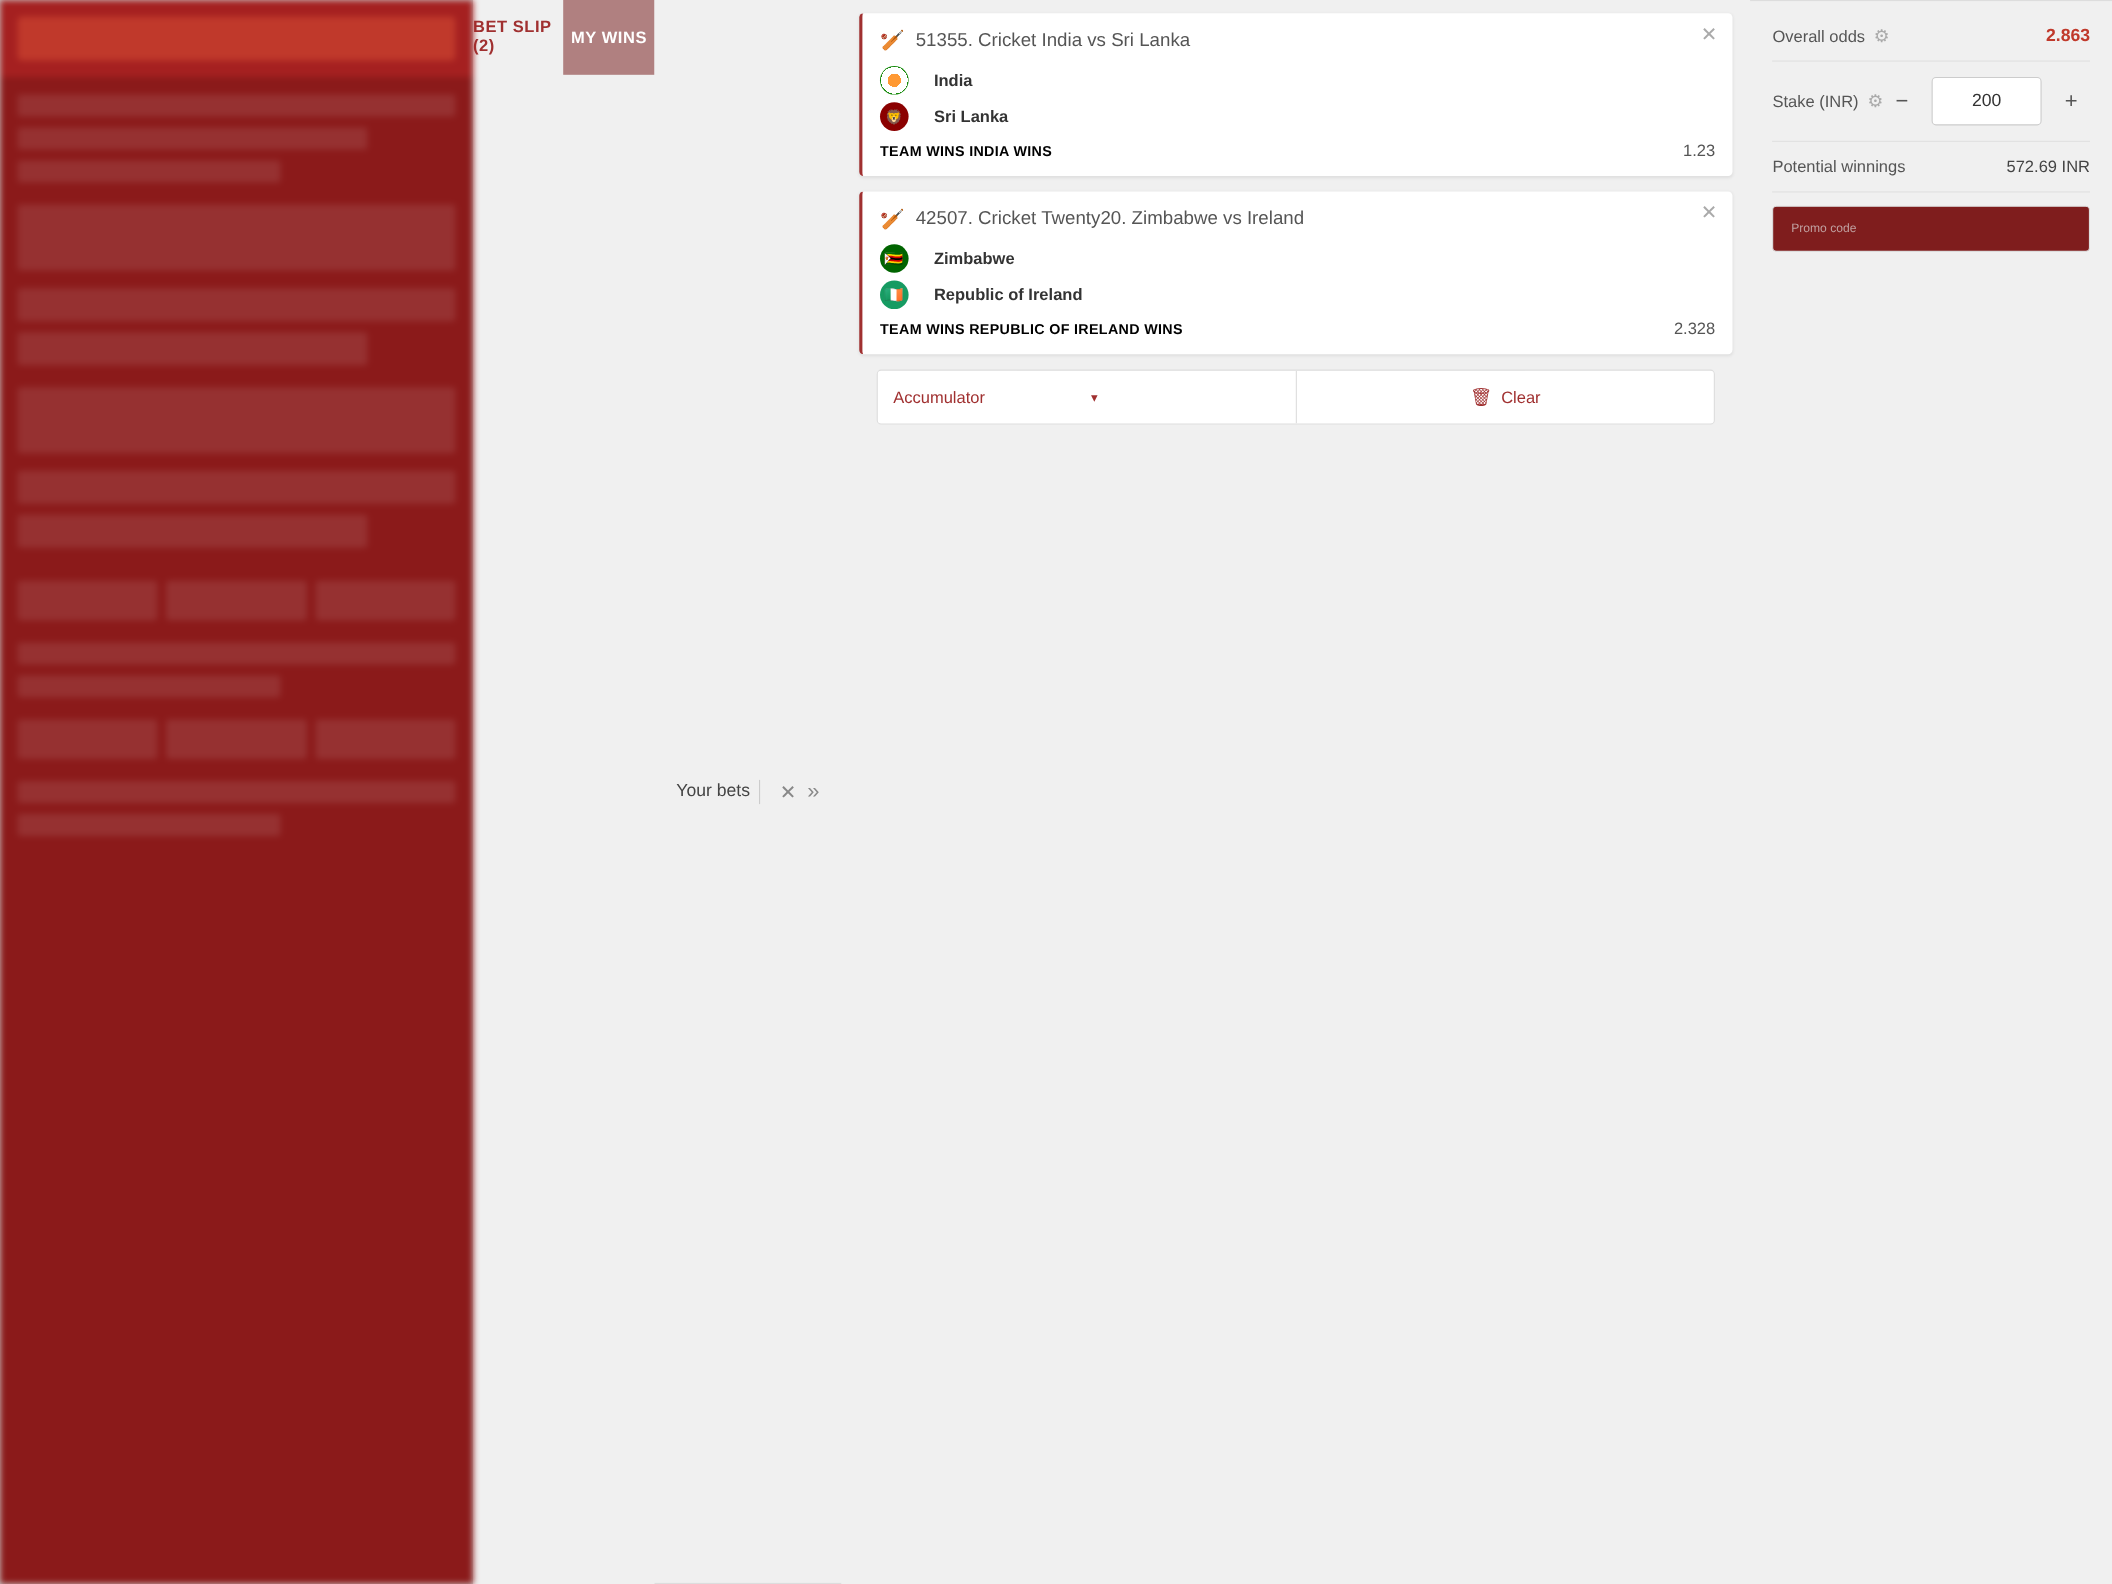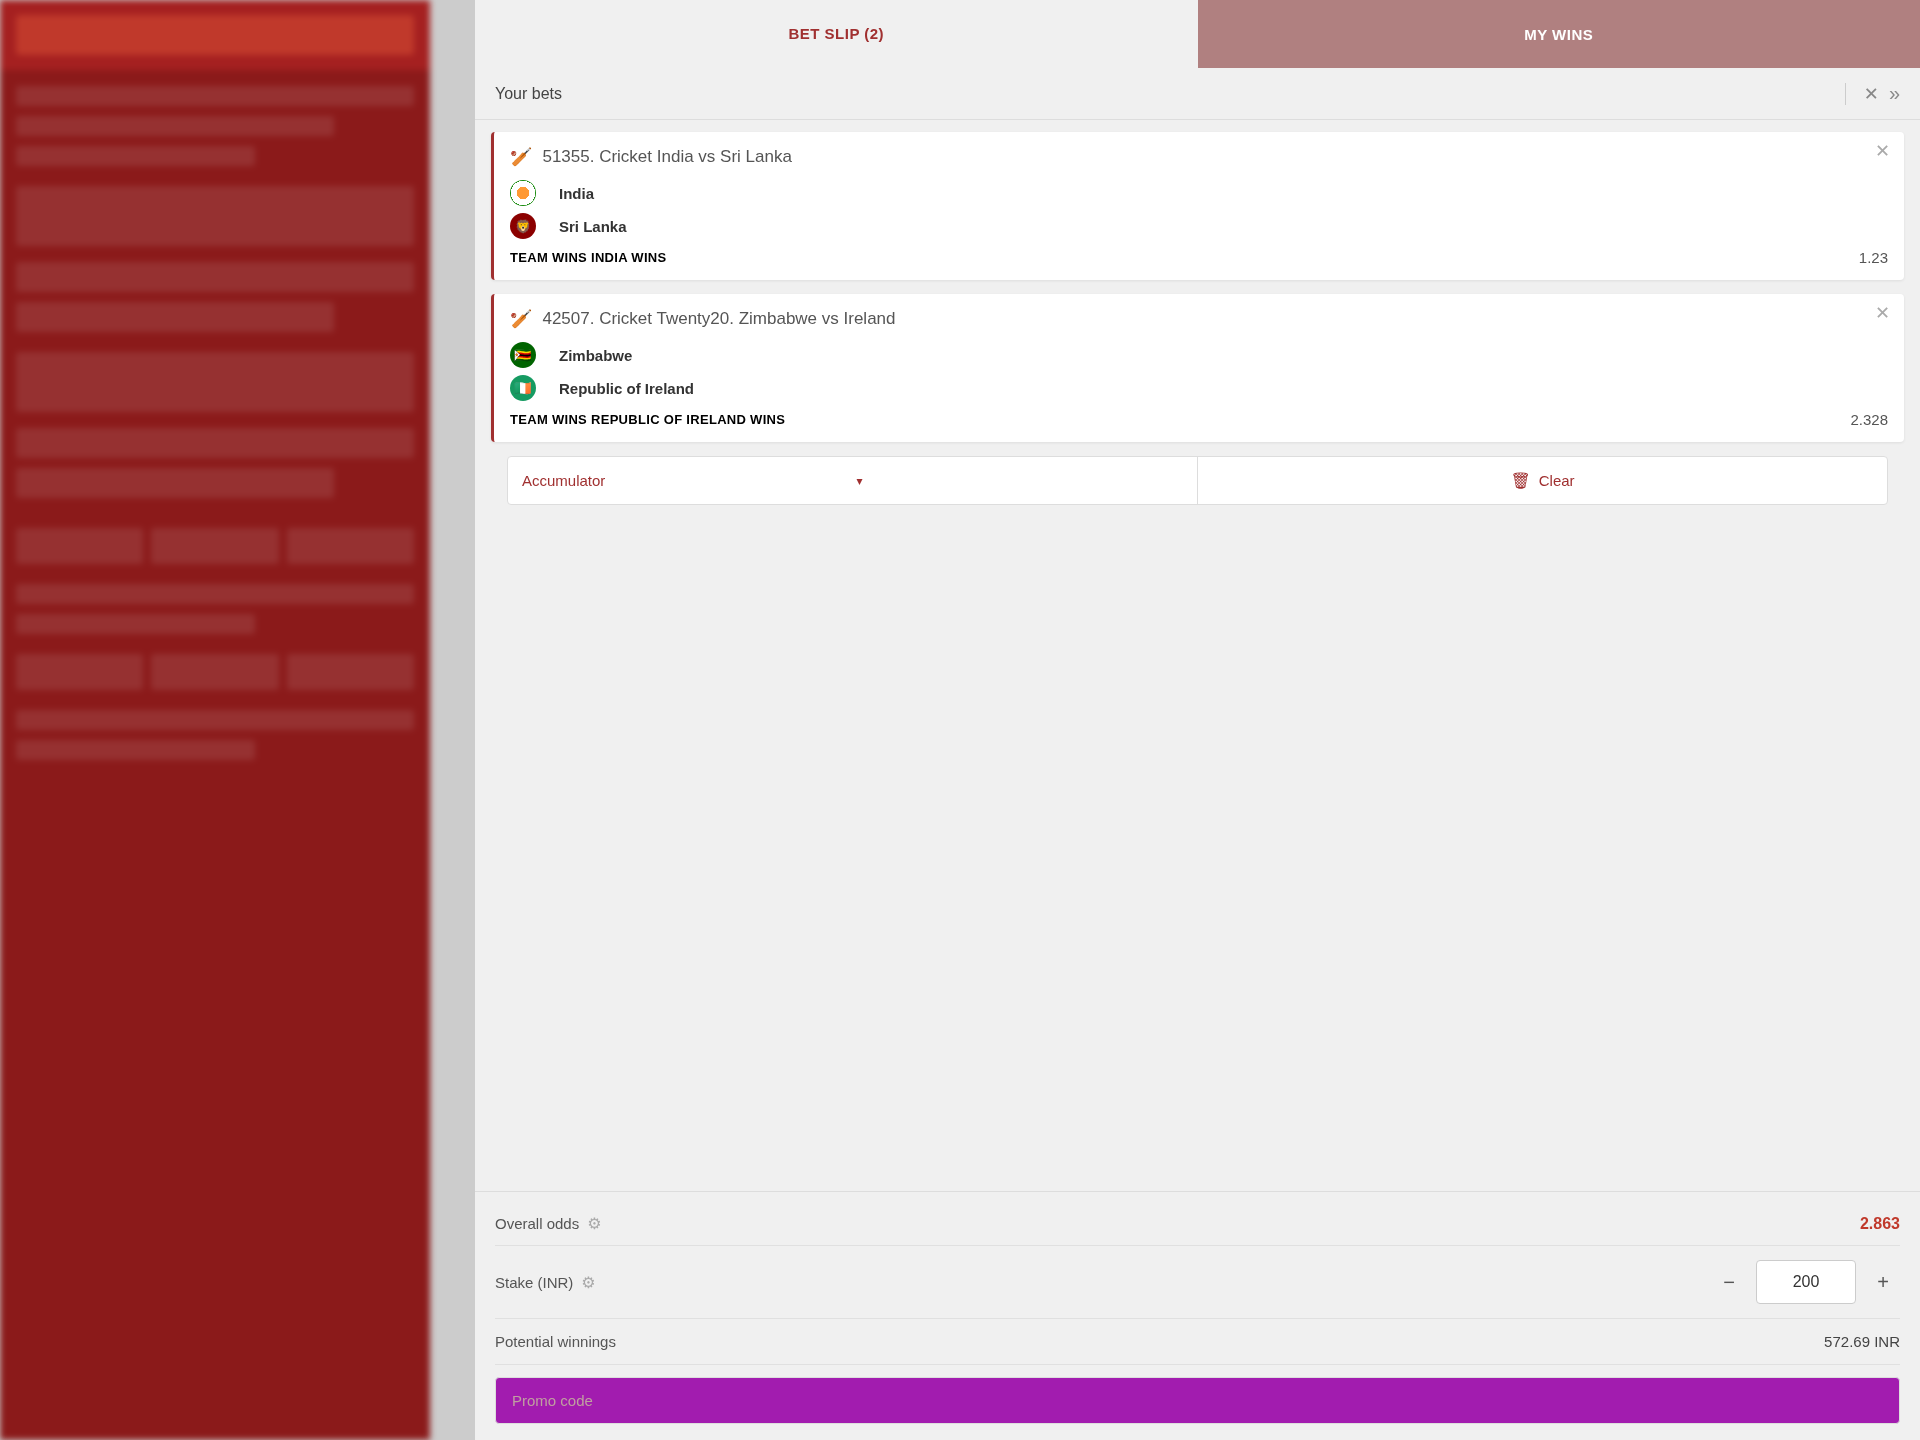--- a/index.html
+++ b/index.html
@@ -46,23 +46,22 @@
     }
     .fake-row.short { width: 60%; }
     .fake-row.medium { width: 80%; }
     .fake-row.full { width: 100%; }
 
     
     .bet-slip-panel {
       flex: 1;
       background: #f0f0f0;
       display: flex;
-      flex-direction: column;
+      flex-direction: row;
       min-width: 0;
-      margin-left: 45px;
     }
 
     
     .tabs {
       display: flex;
       height: 68px;
     }
     .tab {
       flex: 1;
       display: flex;
@@ -330,23 +329,23 @@
       font-weight: 500;
     }
     .promo-row {
       margin-top: 12px;
     }
     .promo-input {
       width: 100%;
       border: 1px solid #ddd;
       border-radius: 4px;
       padding: 14px 16px;
-      font-size: 15px;
+      font-size: 11px;
       color: #bbb;
-      background: #a21caf;
+      background: #7f1d1d;
       outline: none;
     }
     .promo-input::placeholder {
       color: #c0a0a0;
     }
 
     
     .bets-list::-webkit-scrollbar { width: 6px; }
     .bets-list::-webkit-scrollbar-track { background: #f0f0f0; }
     .bets-list::-webkit-scrollbar-thumb { background: #ccc; border-radius: 3px; }

